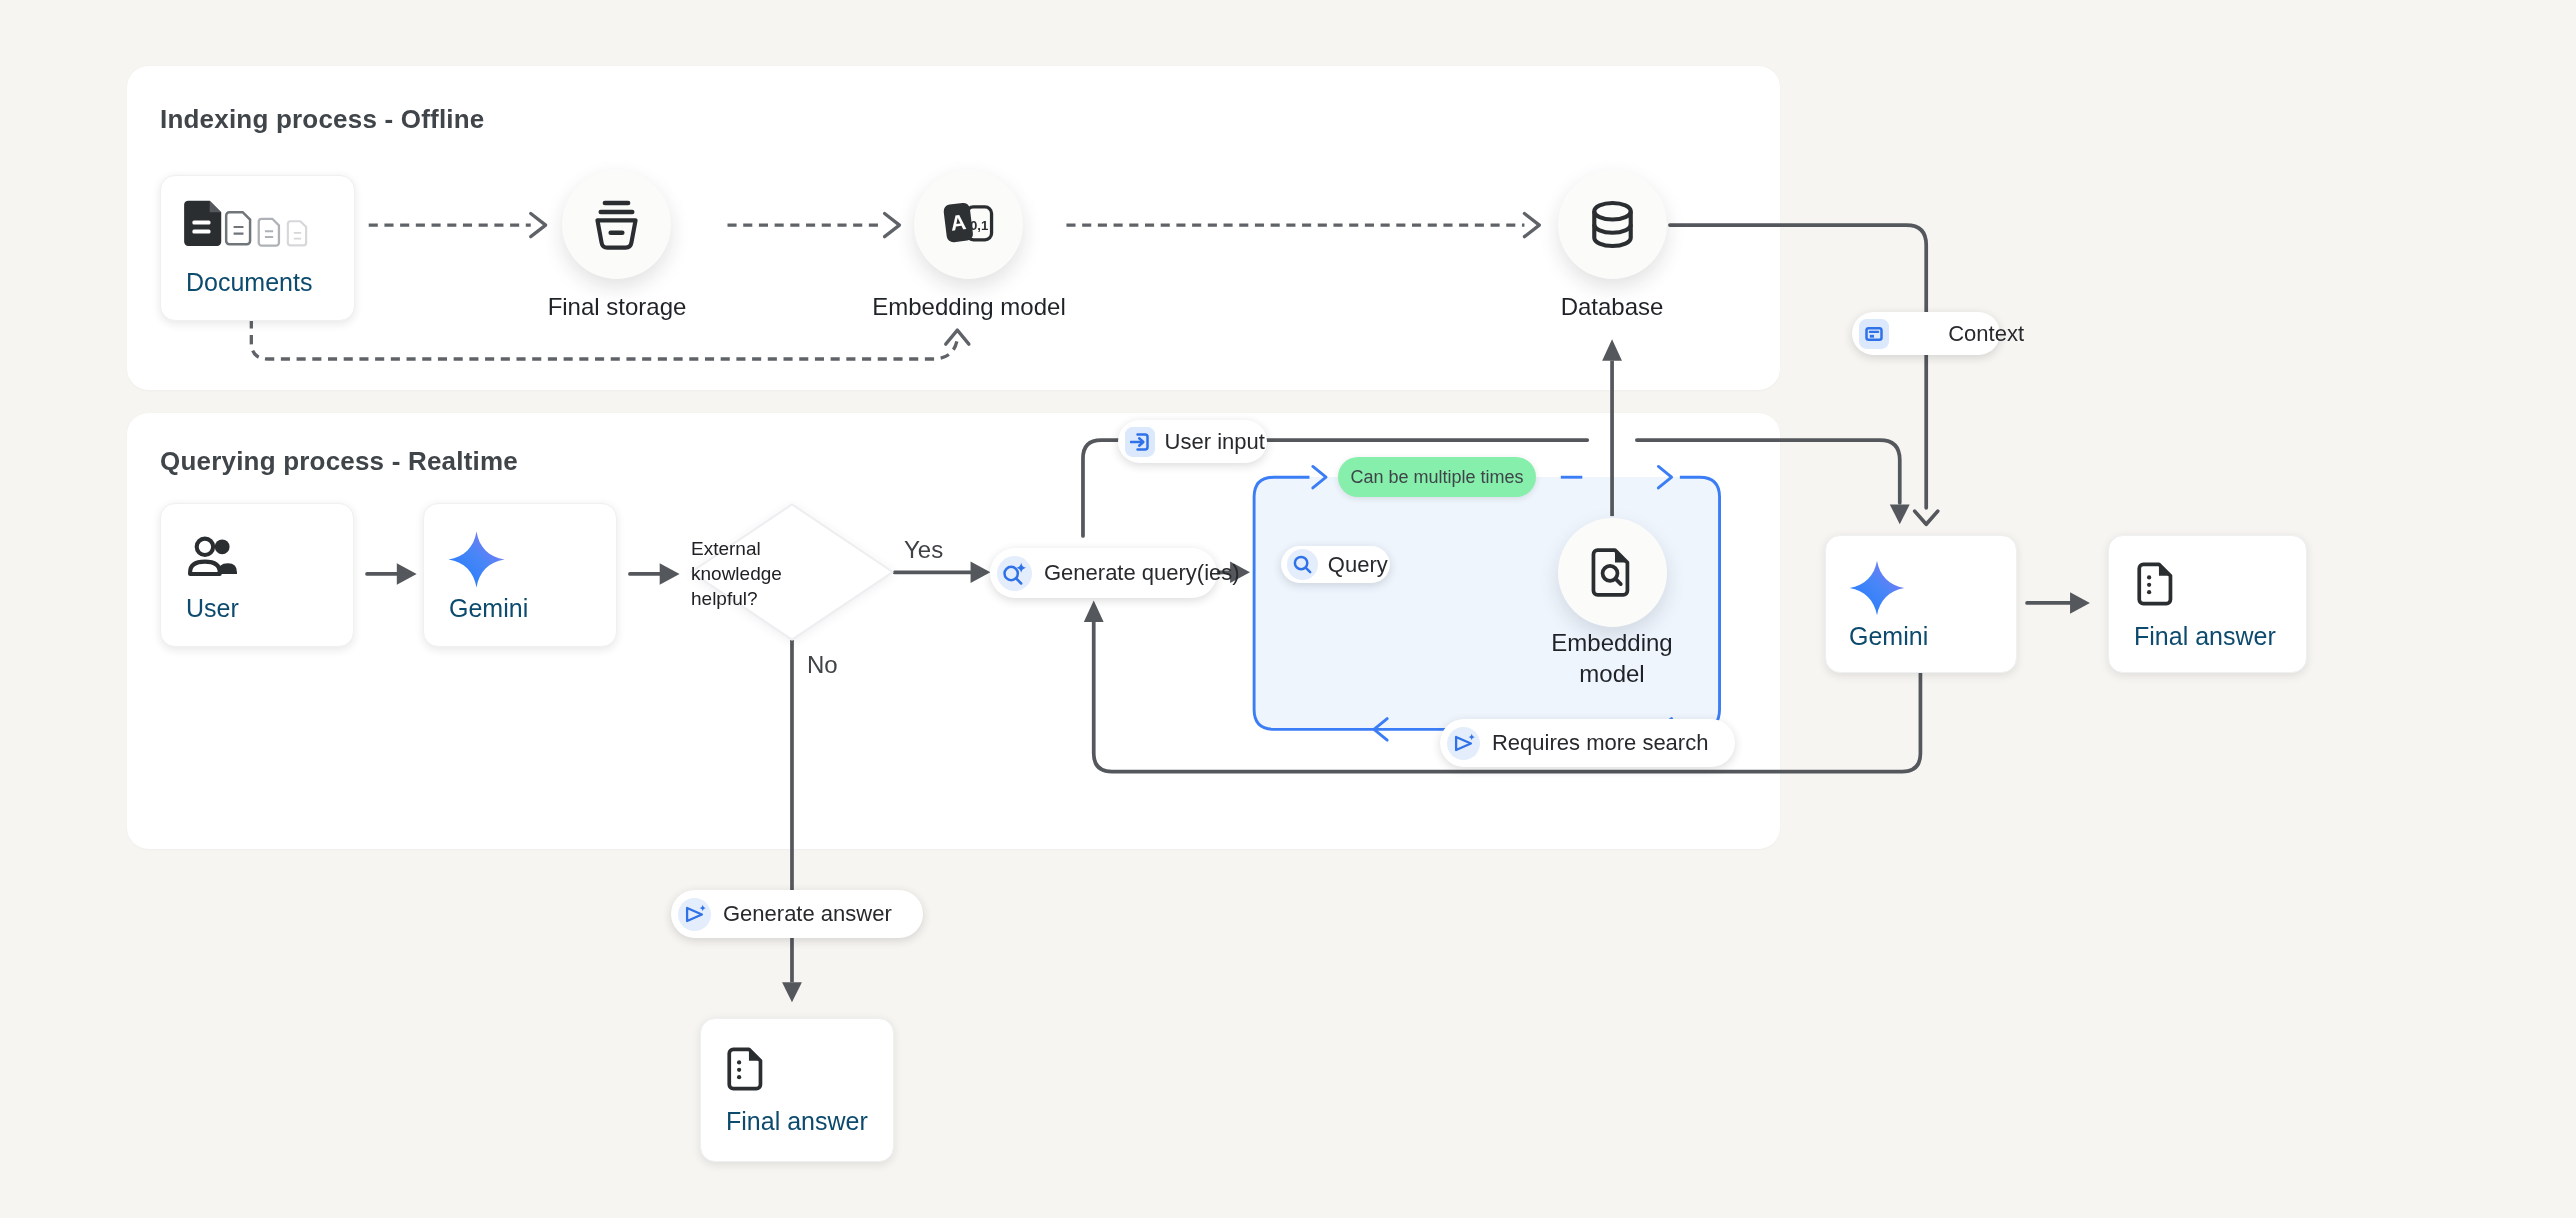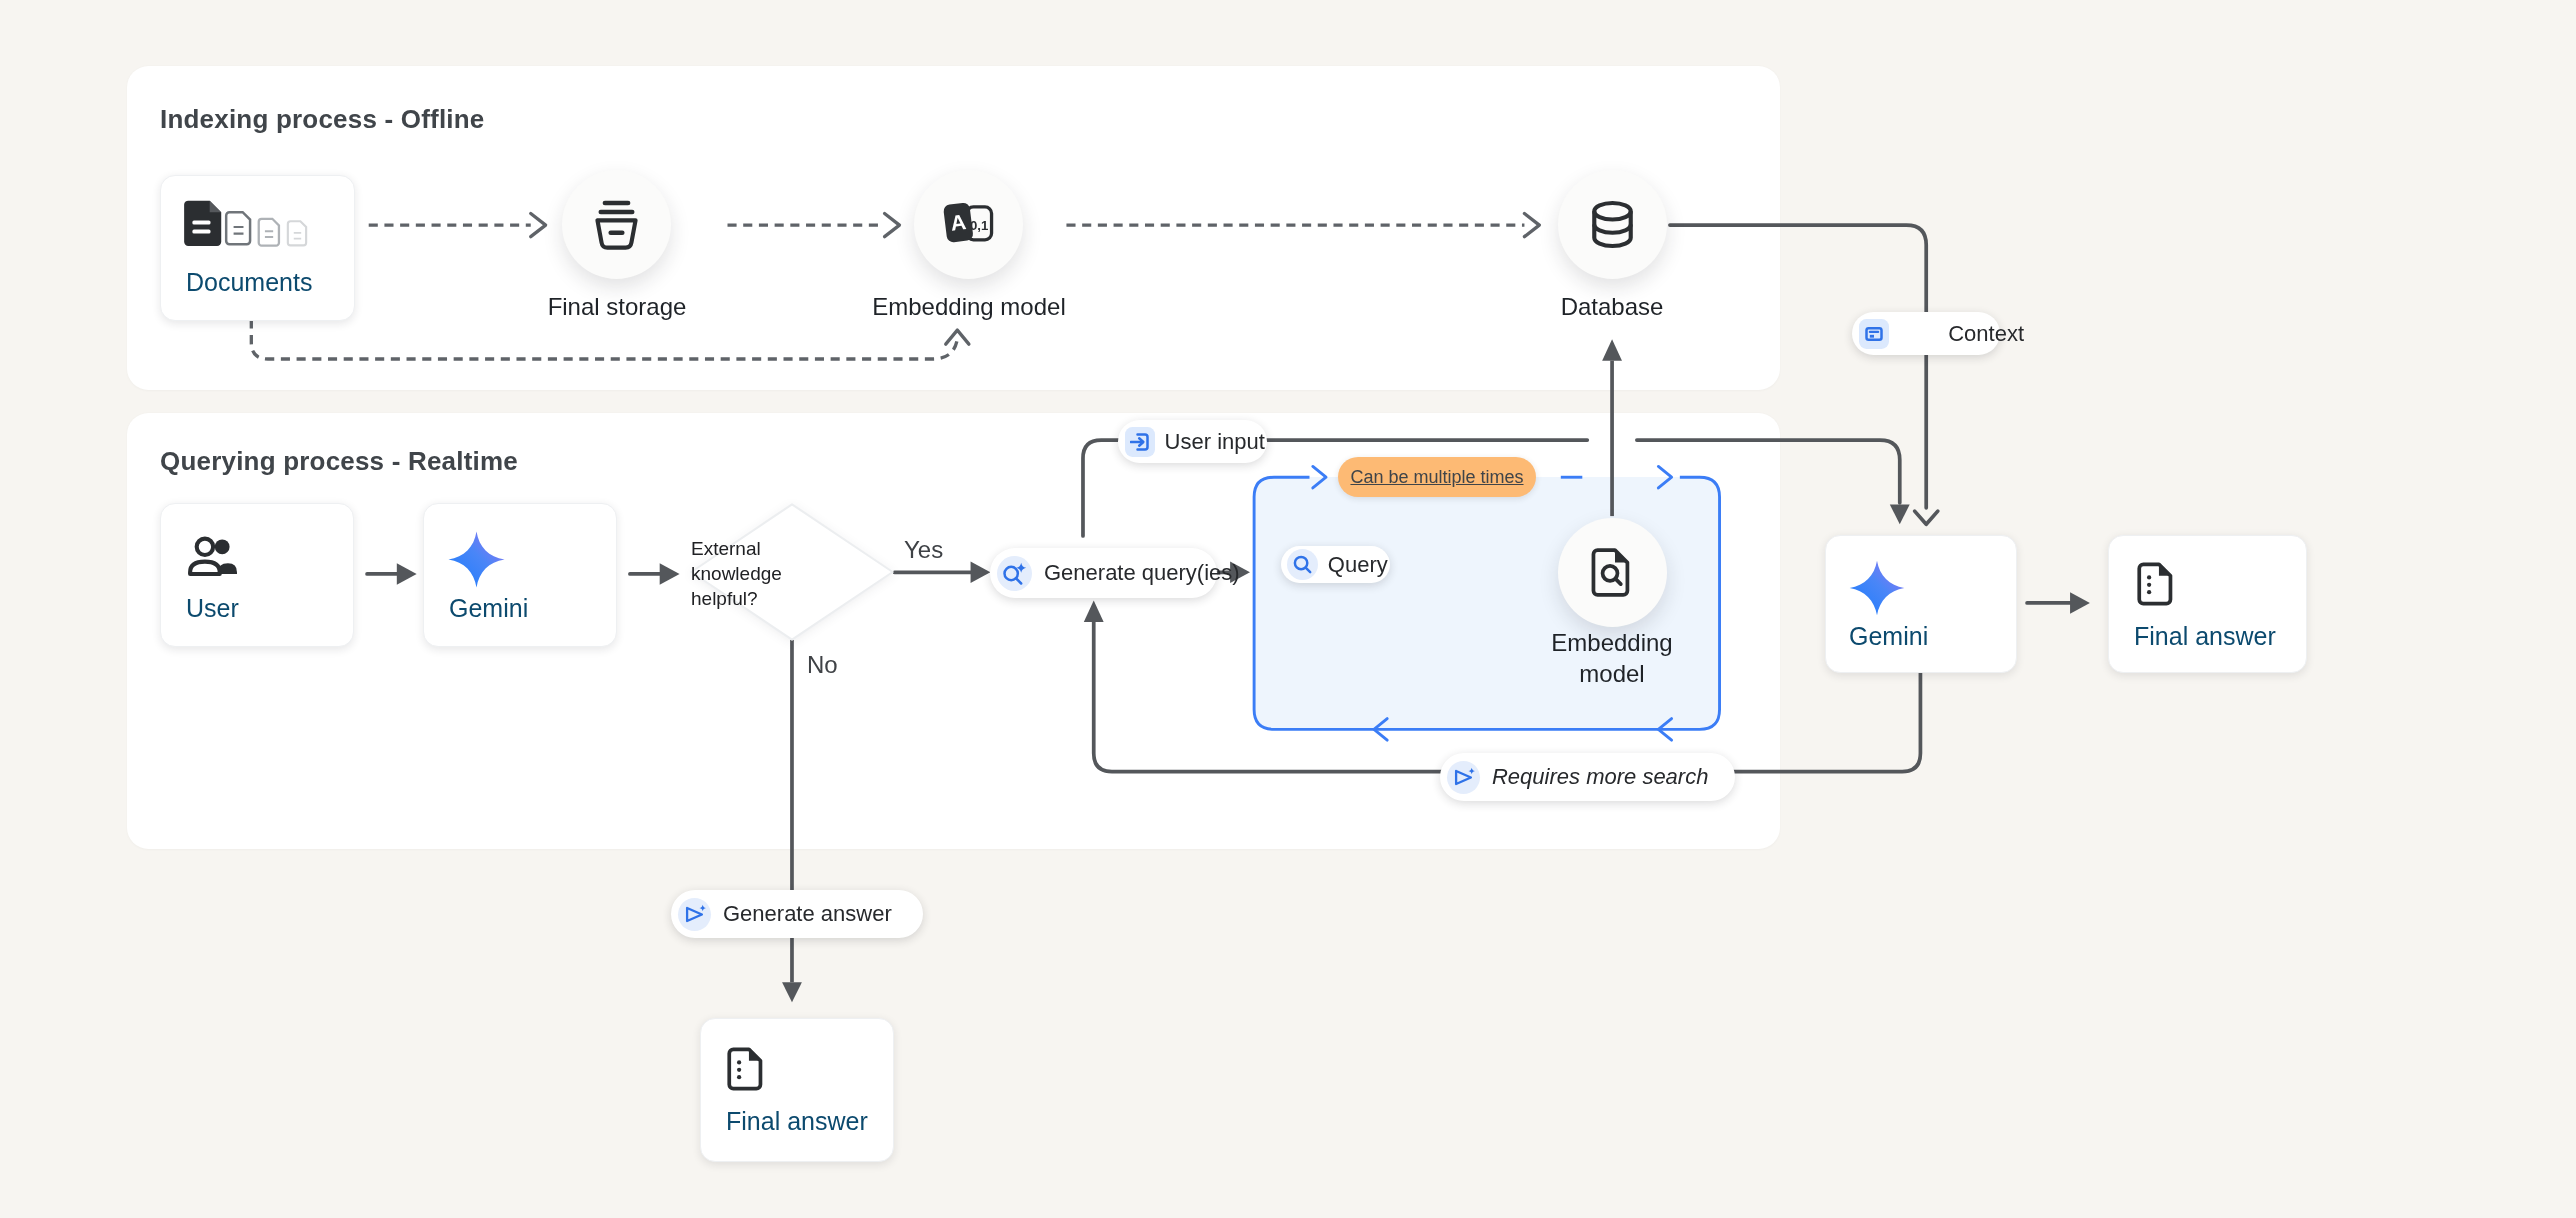--- a/index.html
+++ b/index.html
@@ -39,24 +39,24 @@
     font-size:22px;color:#27292c;white-space:nowrap;
   }
   .pill .ico-circle{
     border-radius:50%;background:#e4edfc;display:flex;align-items:center;justify-content:center;flex:0 0 auto;
   }
   .pill .ico-square{
     border-radius:7.4px;background:#dce9fd;display:flex;align-items:center;justify-content:center;flex:0 0 auto;
   }
   .pill-text{margin-left:11.6px;margin-right:18px;}
   .small-pill{
-    position:absolute;background:#fdba74;border-radius:826px;
+    position:absolute;background:#86efac;border-radius:826px;
     box-shadow:0 1.7px 6.6px rgba(32,33,36,.12);
     display:flex;align-items:center;justify-content:center;
-    font-size:18px;color:#3f4449;white-space:nowrap;text-decoration:underline;
+    font-size:18px;color:#3f4449;white-space:nowrap;
   }
   .bluebox{
     position:absolute;background:#eef5fd;border-radius:20px;
   }
   .flow-label{position:absolute;font-size:24px;color:#3f4246;}
   .diamond-text{
     position:absolute;text-align:left;font-size:19px;line-height:25px;color:#202124;
   }
   .diamond-text span{display:block;}
   svg{display:block;}
@@ -273,21 +273,21 @@
     <span class="ico-square" style="width:30px;height:30px;">
       <svg width="20" height="20" viewBox="-12 -12 24 24">
         <path d="M-3,-9 h9 q3,0 3,3 v12 q0,3 -3,3 h-9" stroke="#2f72e8" stroke-width="3" fill="none" stroke-linecap="round"></path>
         <path d="M-11,0 H3" stroke="#2f72e8" stroke-width="3" stroke-linecap="round"></path>
         <path d="M-1,-4.5 L4,0 L-1,4.5" stroke="#2f72e8" stroke-width="3" fill="none" stroke-linecap="round" stroke-linejoin="round"></path>
       </svg>
     </span>
     <span class="pill-text" style="margin-left:10px;">User input</span>
   </div>
 
-  <div class="pill" style="left:1440px;top:753px;width:288px;height:48px;padding-left:7.4px;font-style:italic;">
+  <div class="pill" style="left:1440px;top:719px;width:288px;height:48px;padding-left:7.4px;">
     <span class="ico-circle" style="width:33px;height:33px;">
       <svg width="23" height="23" viewBox="-14 -14 28 28">
         <path d="M-9,-8 L9,0 L-9,8 Z" stroke="#2f72e8" stroke-width="2.8" fill="none" stroke-linejoin="round"></path>
         <path d="M10,-12 c0.5,2.4 1.6,3.6 4,4 c-2.4,0.5 -3.5,1.6 -4,4 c-0.5,-2.4 -1.6,-3.5 -4,-4 c2.4,-0.4 3.5,-1.6 4,-4 z" fill="#2f72e8"></path>
       </svg>
     </span>
     <span class="pill-text">Requires more search</span>
   </div>
 
   <div class="pill" style="left:671px;top:890px;width:245px;height:48px;padding-left:7.4px;">

